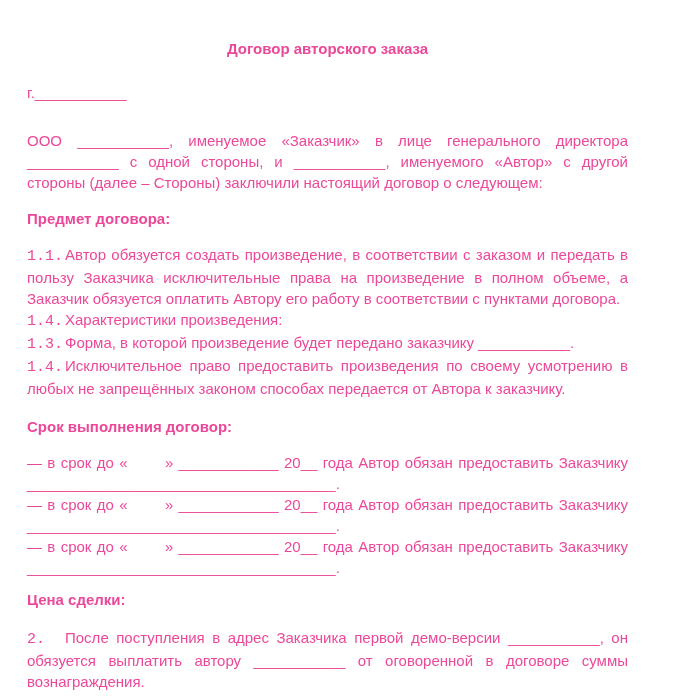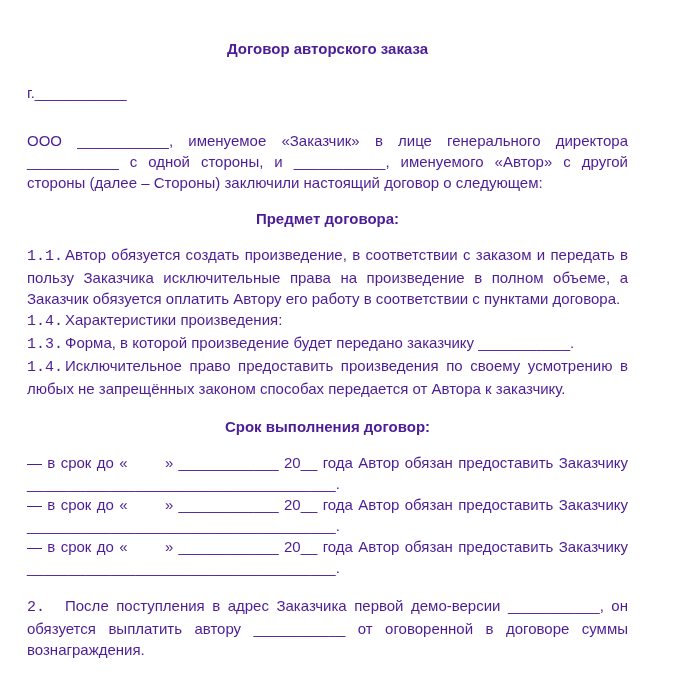--- a/index.html
+++ b/index.html
@@ -10,21 +10,21 @@
   .page {
     position: relative;
     width: 676px;
     height: 698px;
     box-sizing: border-box;
     padding: 38px 48px 0 27px;
     background: #ffffff;
     font-family: "Liberation Sans", sans-serif;
     font-size: 15px;
     line-height: 21px;
-    color: #4c1d95;
+    color: #ec4899;
     overflow: hidden;
   }
   .title {
     margin: 0;
     font-size: 15px;
     line-height: 21px;
     font-weight: bold;
     text-align: center;
   }
   .header-row {
@@ -39,21 +39,20 @@
     text-align: justify;
   }
   .preamble {
     margin-top: 27px;
   }
   .heading {
     margin: 0;
     font-size: 15px;
     line-height: 21px;
     font-weight: bold;
-    text-align: center;
   }
   .mt15 { margin-top: 15px; }
   .mt17 { margin-top: 17px; }
   .mt11 { margin-top: 11px; }
   .clause .num {
     display: inline-block;
     min-width: 38px;
     font-family: Liberation Mono, monospace;
   }
 </style>
@@ -79,16 +78,17 @@
   <p class="para clause"><span class="num">1.3.</span><span>Форма, в которой произведение будет передано заказчику ___________.</span></p>
 
   <p class="para clause"><span class="num">1.4.</span><span>Исключительное право предоставить произведения по своему усмотрению в любых не запрещённых законом способах передается от Автора к заказчику.</span></p>
 
   <h2 class="heading mt17">Срок выполнения договор:</h2>
 
   <p class="para mt15">— в срок до «&nbsp;&nbsp;&nbsp;&nbsp;&nbsp;&nbsp;&nbsp;» ____________ 20__ года Автор обязан предоставить Заказчику _____________________________________.</p>
   <p class="para">— в срок до «&nbsp;&nbsp;&nbsp;&nbsp;&nbsp;&nbsp;&nbsp;» ____________ 20__ года Автор обязан предоставить Заказчику _____________________________________.</p>
   <p class="para">— в срок до «&nbsp;&nbsp;&nbsp;&nbsp;&nbsp;&nbsp;&nbsp;» ____________ 20__ года Автор обязан предоставить Заказчику _____________________________________.</p>
 
+  <h2 class="heading mt11">Цена сделки:</h2>
 
   <p class="para clause mt17"><span class="num">2.</span><span>После поступления в адрес Заказчика первой демо-версии ___________, он обязуется выплатить автору ___________ от оговоренной в договоре суммы вознаграждения.</span></p>
 
 </div>
 
 </body></html>

